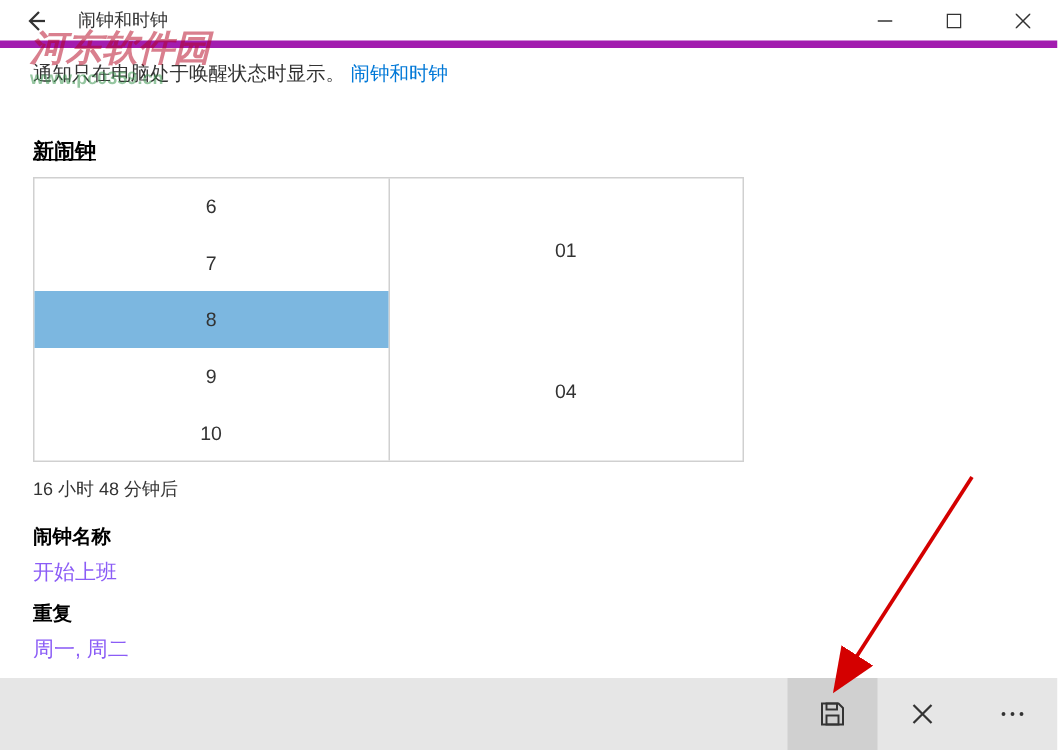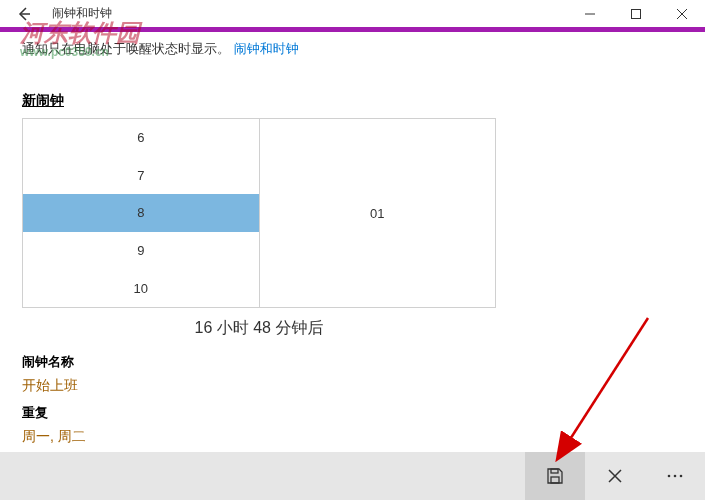--- a/index.html
+++ b/index.html
@@ -19,24 +19,24 @@
 .notice .link { color: #0078d7; cursor: pointer; }
 
 .section-title { font-size: 14px; font-weight: bold; margin-top: 34px; margin-bottom: 8px; text-decoration: underline; }
 
 .picker { border: 1px solid #d0d0d0; display: flex; height: 190px; width: 474px; margin-left: 0; }
 .picker-col { flex: 1; display: flex; flex-direction: column; }
 .picker-col:first-child { border-right: 1px solid #d0d0d0; }
 .picker-row { flex: 1; display: flex; align-items: center; justify-content: center; font-size: 13px; color: #333; cursor: pointer; }
 .picker-row.selected { background: #7cb7e0; }
 
-.picker-caption { width: 474px; text-align: center; font-size: 16px; color: #333; margin-top: 10px; }
+.picker-caption { width: 474px; text-align: left; font-size: 12px; color: #333; margin-top: 10px; }
 
 .field-label { font-size: 13px; font-weight: bold; margin-top: 14px; }
-.field-value { font-size: 14px; color: #a16207; margin-top: 6px; cursor: pointer; }
+.field-value { font-size: 14px; color: #8b5cf6; margin-top: 6px; cursor: pointer; }
 
 .bottombar { position: absolute; bottom: 0; right: 0; left: 0; height: 48px; background: #e6e6e6; display: flex; justify-content: flex-end; align-items: stretch; }
 .bottombar .btn { width: 60px; display: flex; align-items: center; justify-content: center; cursor: pointer; }
 .bottombar .save-btn { background: #d0d0d0; }
 
 .arrow-svg { position: absolute; pointer-events: none; z-index: 20; }
 </style>
 </head>
 <body>
 
@@ -82,20 +82,21 @@
   <div class="picker">
     <div class="picker-col">
       <div class="picker-row">6</div>
       <div class="picker-row">7</div>
       <div class="picker-row selected">8</div>
       <div class="picker-row">9</div>
       <div class="picker-row">10</div>
     </div>
     <div class="picker-col">
       <div class="picker-row">01</div>
+      <div class="picker-row">04</div>
     </div>
   </div>
 
   <div class="picker-caption">16 小时 48 分钟后</div>
 
   <div class="field-label">闹钟名称</div>
   <div class="field-value">开始上班</div>
 
   <div class="field-label" style="margin-top:9px">重复</div>
   <div class="field-value">周一, 周二</div>

